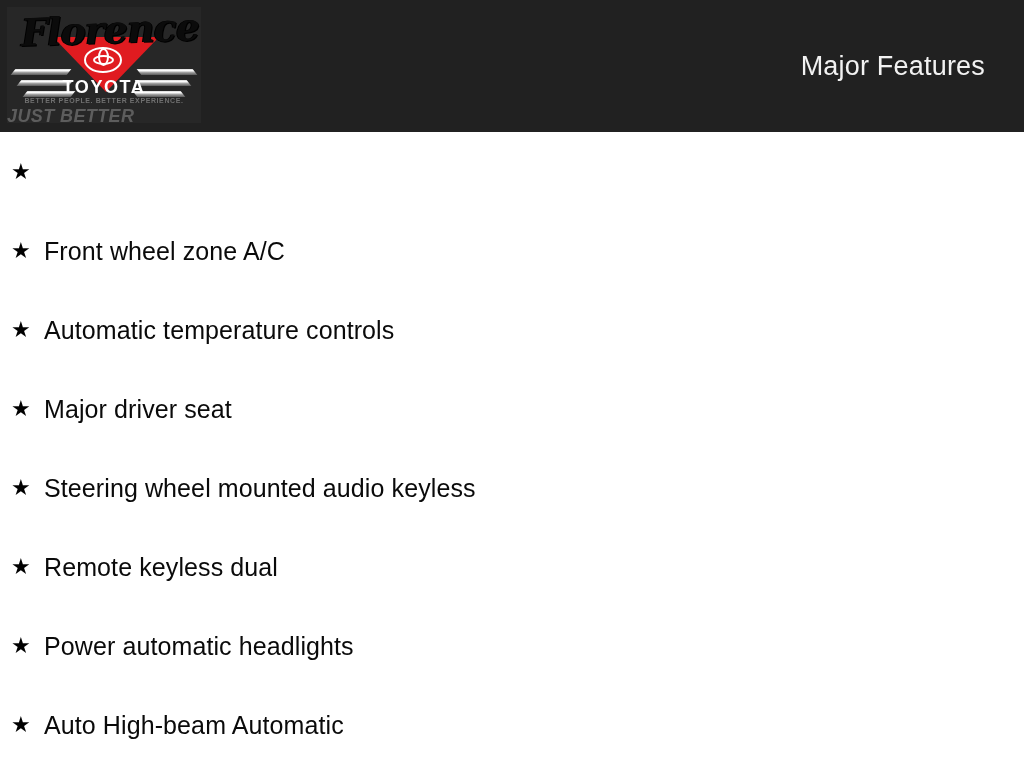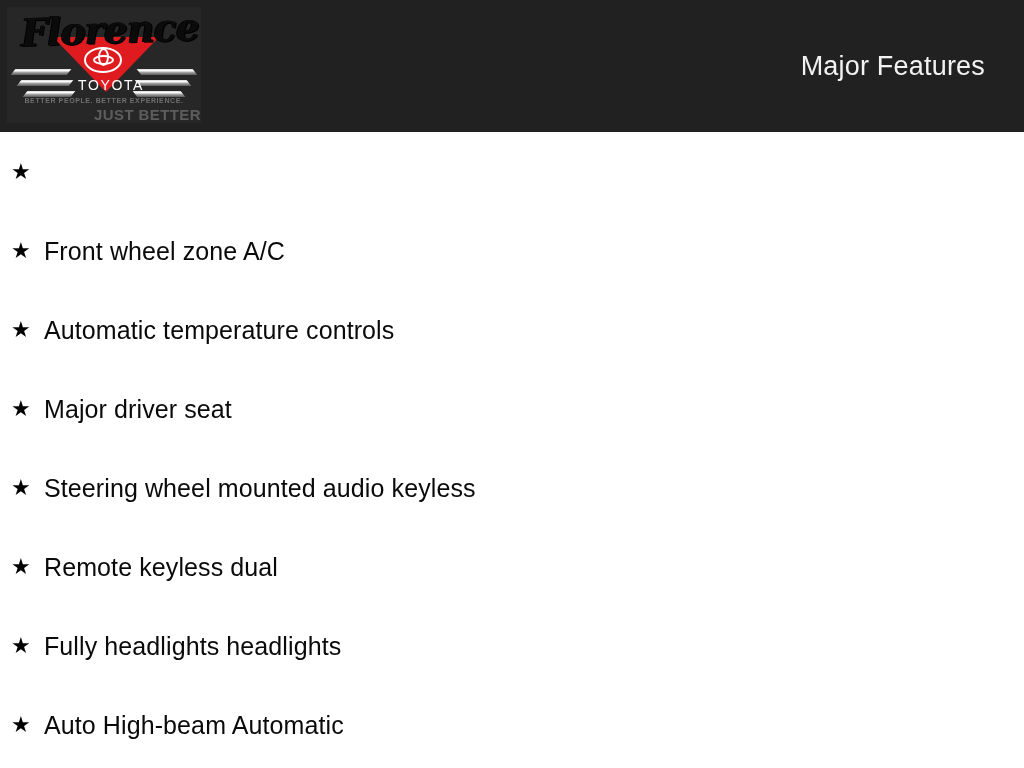--- a/index.html
+++ b/index.html
@@ -121,27 +121,27 @@
     position: absolute;
     left: 14px; top: 1px;
     width: 11px; height: 18px;
     border: 2.2px solid #ffffff;
     border-radius: 50%;
     box-sizing: border-box;
   }
 
   .toyota-word {
     position: absolute;
-    left: 7px;
+    left: 0;
     top: 70px;
     width: 194px;
     text-align: center;
     color: #ffffff;
-    font-size: 14px;
-    font-weight: normal;
+    font-size: 18px;
+    font-weight: bold;
     letter-spacing: 1.6px;
     font-family: "Liberation Sans", sans-serif;
   }
 
   .florence-script {
     position: absolute;
     left: 12px;
     top: 2px;
     width: 182px;
     text-align: center;
@@ -168,23 +168,24 @@
     letter-spacing: 0.6px;
     color: #6f6f6f;
     white-space: nowrap;
   }
 
   .tagline-big {
     position: absolute;
     left: 0;
     top: 99px;
     width: 194px;
-    text-align: right;
-    font-size: 15px;
+    text-align: left;
+    font-size: 18px;
     font-weight: bold;
+    font-style: italic;
     letter-spacing: 0.4px;
     color: #5d5d5d;
     white-space: nowrap;
   }
 
   
   .features {
     position: absolute;
     left: 0;
     top: 132px;
@@ -280,21 +281,21 @@
     <li class="feature-item">
       <span class="star-bullet">★</span>
       <span class="feature-text">Steering wheel mounted audio keyless</span>
     </li>
     <li class="feature-item">
       <span class="star-bullet">★</span>
       <span class="feature-text">Remote keyless dual</span>
     </li>
     <li class="feature-item">
       <span class="star-bullet">★</span>
-      <span class="feature-text">Fully headlights headlights</span>
+      <span class="feature-text">Power automatic headlights</span>
     </li>
     <li class="feature-item">
       <span class="star-bullet">★</span>
       <span class="feature-text">Auto High-beam Automatic</span>
     </li>
   </ul>
 
 </div>
 
 </body></html>

